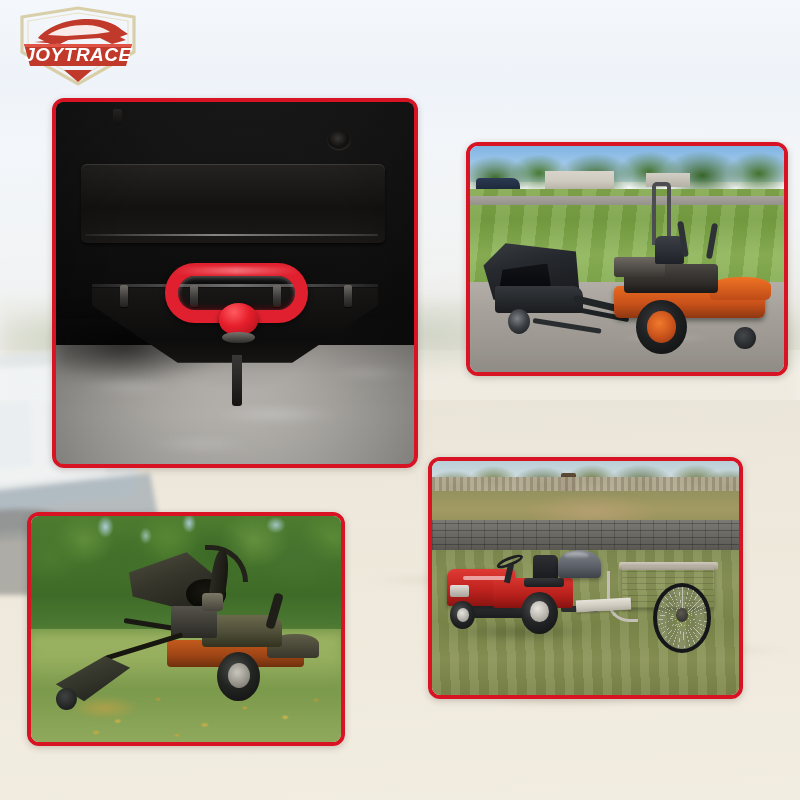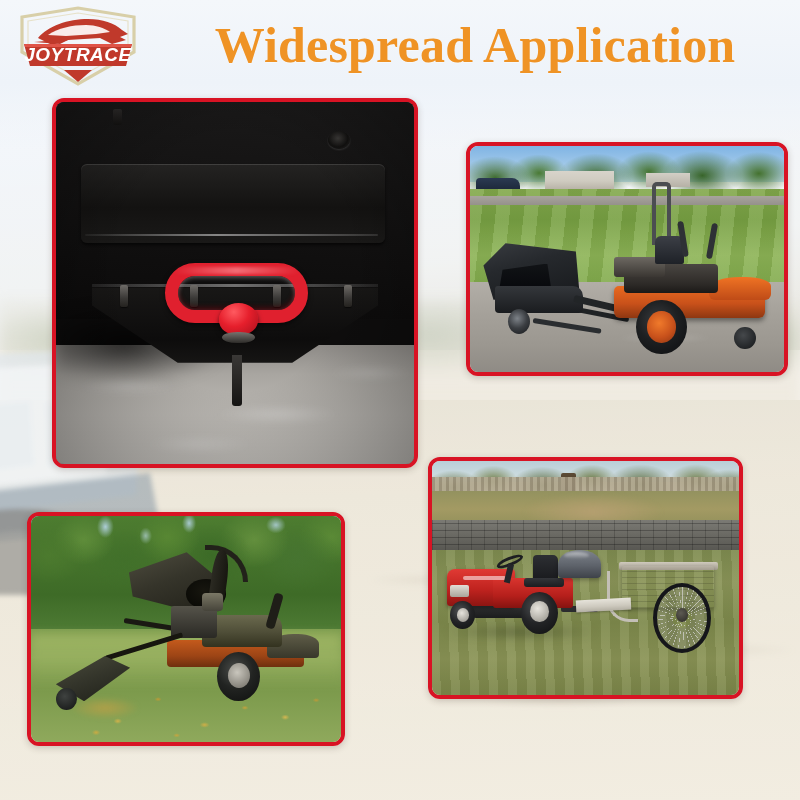--- a/index.html
+++ b/index.html
@@ -658,21 +658,20 @@
         <path d="M26,38 L62,35 L52,40 Z" fill="#c0392b"></path>
       </g>
 
       <path d="M16,40 L124,40 L118,62 L22,62 Z" fill="#c0392b"></path>
       <path d="M16,40 L124,40 L123,43 L17,43 Z" fill="#e05448"></path>
       <text x="70" y="57" text-anchor="middle" font-family="Liberation Sans, sans-serif" font-size="19" font-weight="bold" font-style="italic" fill="#ffffff" letter-spacing="0.5">JOYTRACE</text>
 
       <path d="M56,66 L84,66 L70,78 Z" fill="#c0392b"></path>
     </svg>
 
-    <div class="title">Widespread Application</div>
   </div>
 
   <div class="frame" style="left:52px; top:98px; width:366px; height:370px;">
     <div class="photo">
       <div class="p1-bg"></div>
       <div class="p1-floor"></div>
       <div class="p1-floor-tex"></div>
       <div class="p1-deck"></div>
       <div class="p1-panel"></div>
       <div class="p1-panel-hi"></div>

